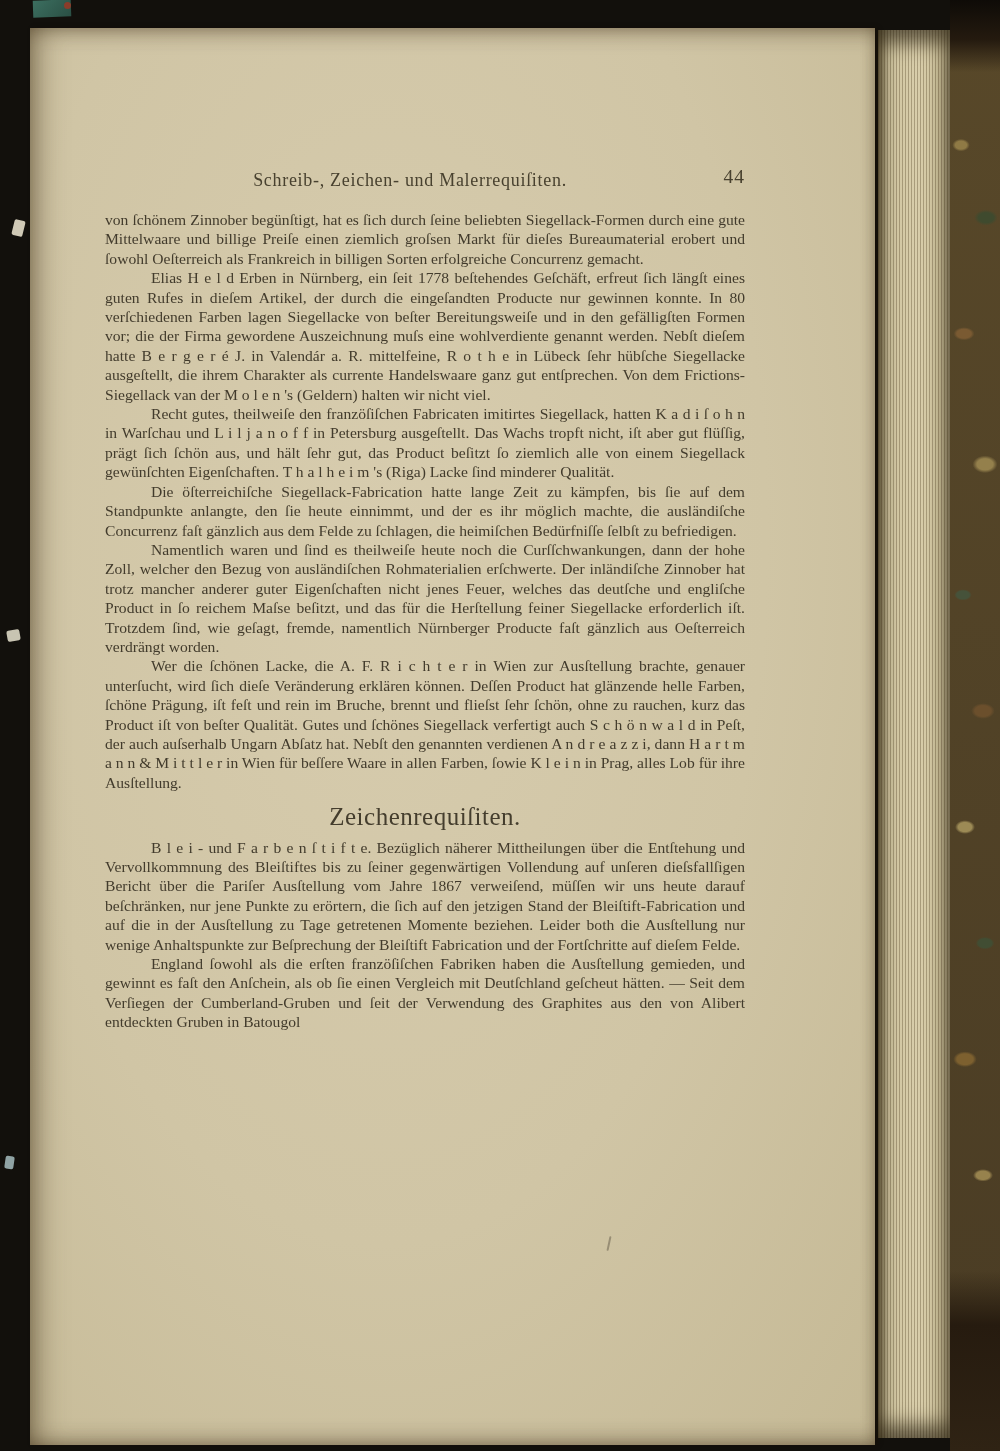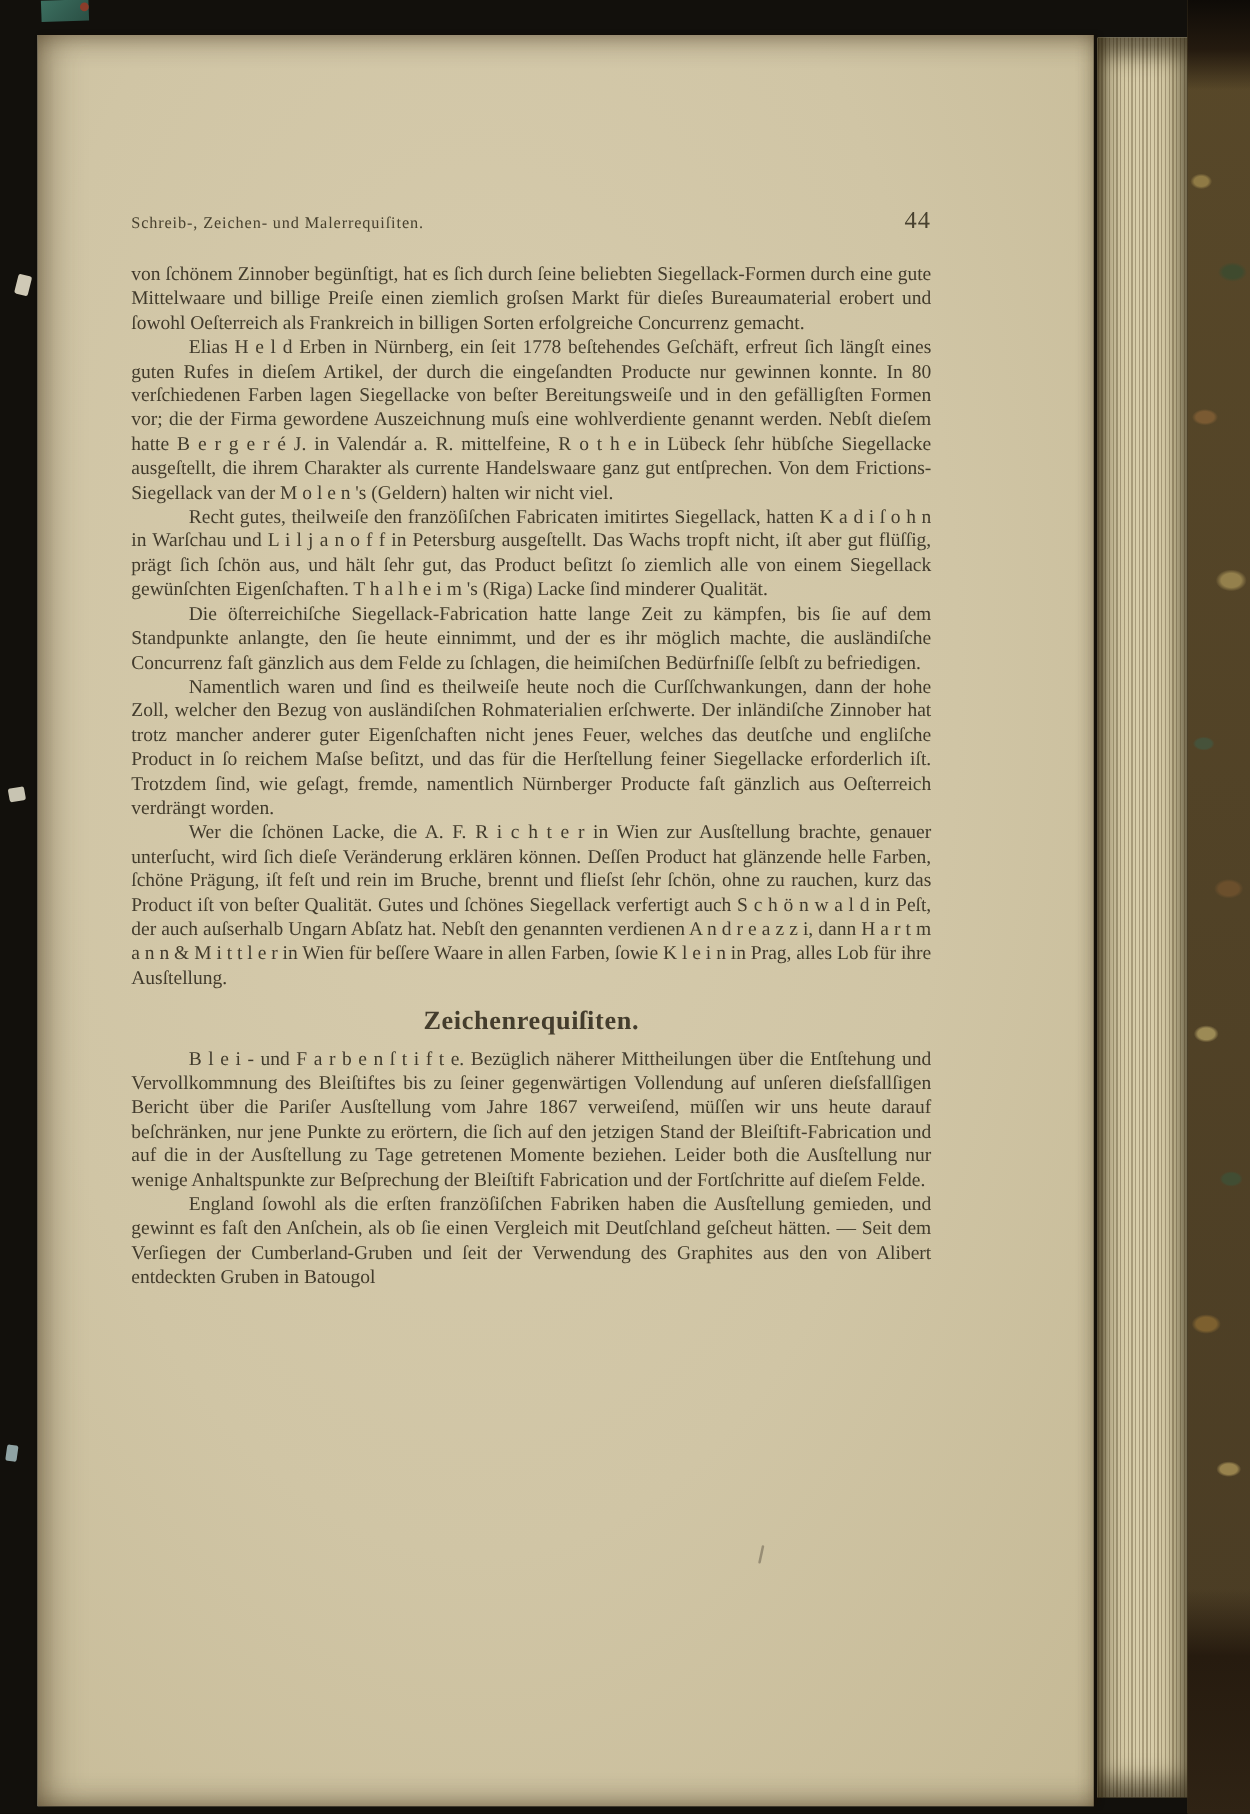--- a/index.html
+++ b/index.html
@@ -62,32 +62,32 @@
   .tape-3 { left:7px;  top:630px; width:13px; height:11px; background:#c8c4b2; transform:rotate(-10deg); border-radius:2px; }
   .tape-4 { left:5px;  top:1156px; width:9px; height:13px; background:#8fa3a4; transform:rotate(8deg); border-radius:2px; }
   .speck-1 { position:absolute; left:578px; top:1208px; width:2px; height:15px; background:#6b6250; opacity:.55; transform:rotate(12deg); border-radius:2px; }
   
   .content {
     position:absolute; left:75px; top:142px; width:640px;
     color:#423b2c;
   }
   .running-head { position:relative; height:22px; }
   .running-title {
-    position:absolute; left:0; right:30px; 
-    font-size:13px; letter-spacing:0.7px; color:#48412f;
+    position:absolute; left:0; right:30px; text-align:center;
+    font-size:18px; letter-spacing:0.7px; color:#48412f;
   }
   .page-number {
     position:absolute; right:0; top:-4px;
     font-size:19.5px; letter-spacing:1px; color:#48412f;
   }
   .body-text { margin-top:18px; font-size:15.6px; line-height:19.4px; text-align:justify; }
   .body-text p { margin:0; text-indent:46px; }
   .body-text p.noindent { text-indent:0; }
   .section-heading {
-    margin:15px 0 11px 0; font-size:21px; font-weight:bold;
+    margin:15px 0 11px 0; font-size:25px; font-weight:normal;
     text-align:center; letter-spacing:0.5px; color:#443d2d;
   }
 </style>
 </head>
 <body>
 
 <div class="scan">
 
   <div class="page">
     <div class="content">

